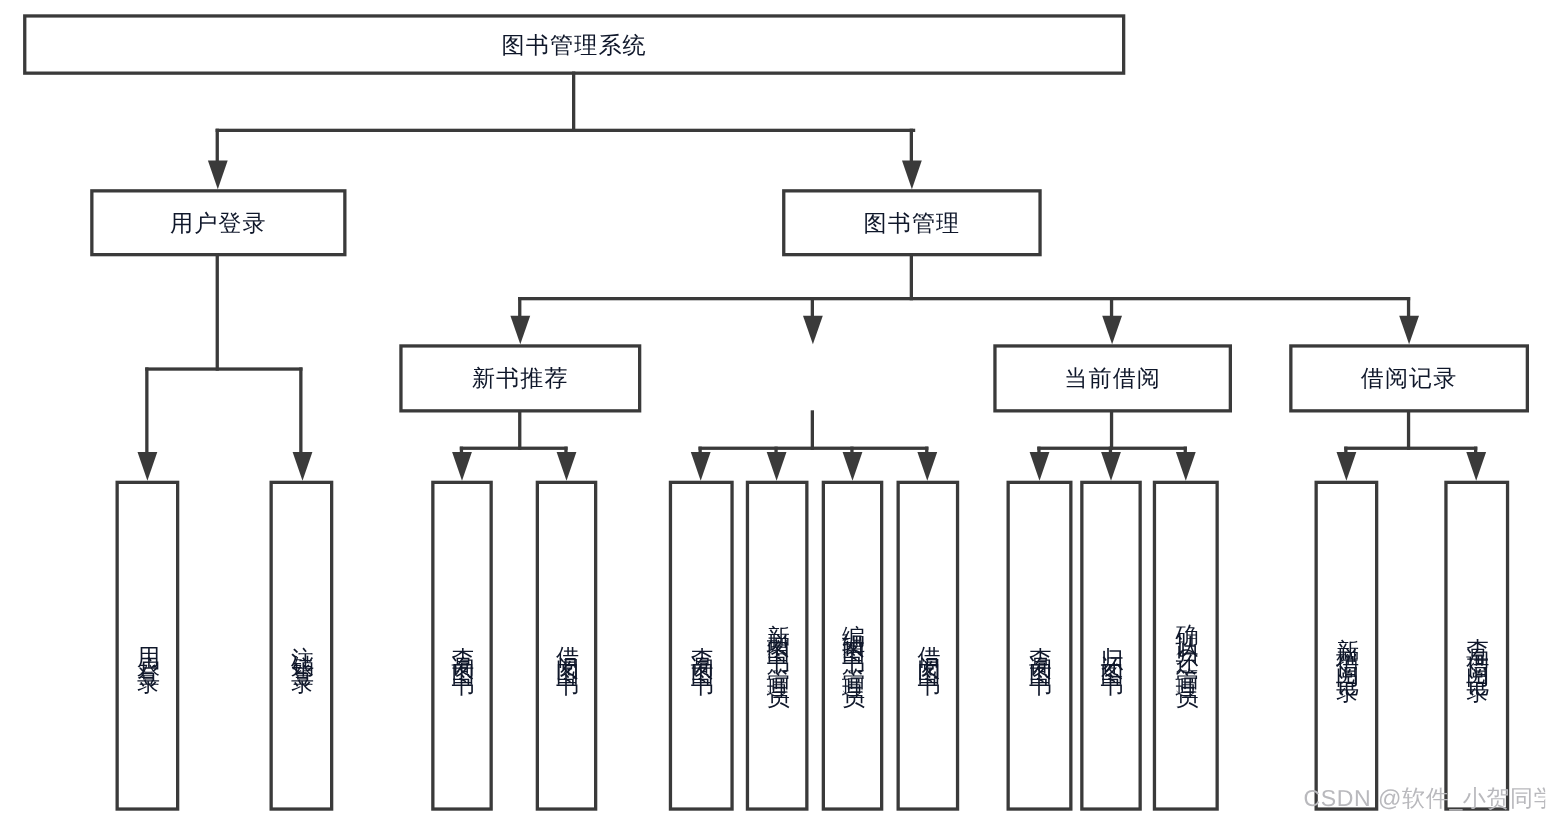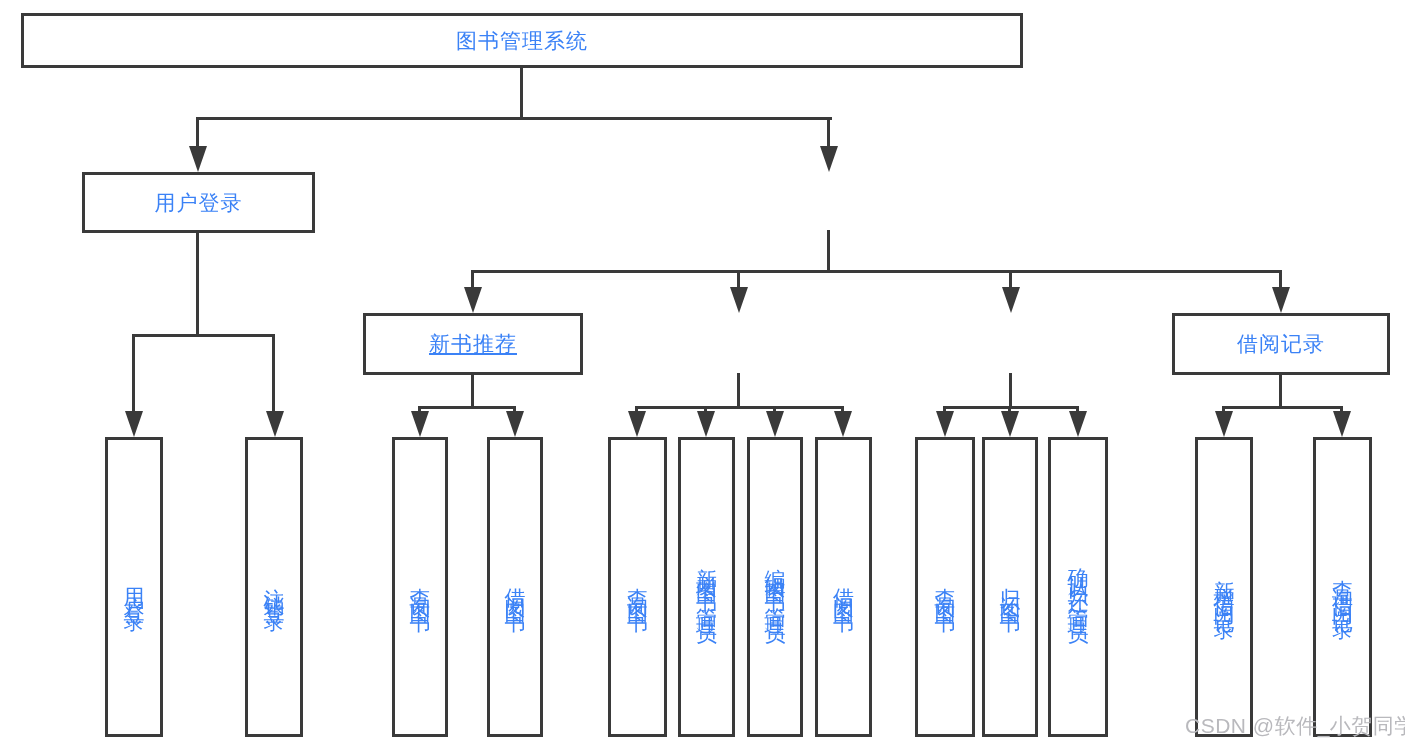--- a/index.html
+++ b/index.html
@@ -16,21 +16,21 @@
     overflow: hidden;
   }
   .box {
     position: absolute;
     box-sizing: border-box;
     border: 3px solid #3a3a3a;
     background: #ffffff;
     display: flex;
     align-items: center;
     justify-content: center;
-    color: #3b82f6;
+    color: #0f172a;
   }
   .hlabel {
     font-size: 21px;
     letter-spacing: 1px;
     white-space: nowrap;
   }
   .vtext {
     writing-mode: vertical-rl;
     text-orientation: mixed;
     font-size: 21px;
@@ -68,26 +68,32 @@
 <div id="canvas">
 
   <div class="box" style="left:21px; top:13px; width:1002px; height:55px;">
     <span class="hlabel">图书管理系统</span>
   </div>
 
   <div class="box" style="left:82px; top:172px; width:233px; height:61px;">
     <span class="hlabel">用户登录</span>
   </div>
 
-
-  <div class="box" style="left:363px; top:313px; width:220px; height:62px;text-decoration:underline;">
+  <div class="box" style="left:711px; top:172px; width:236px; height:61px;">
+    <span class="hlabel">图书管理</span>
+  </div>
+
+  <div class="box" style="left:363px; top:313px; width:220px; height:62px;">
     <span class="hlabel">新书推荐</span>
   </div>
 
 
+  <div class="box" style="left:903px; top:313px; width:217px; height:62px;">
+    <span class="hlabel">当前借阅</span>
+  </div>
 
   <div class="box" style="left:1172px; top:313px; width:218px; height:62px;">
     <span class="hlabel">借阅记录</span>
   </div>
 
   <div class="box" style="left:105px; top:437px; width:58px; height:300px;">
     <span class="vtext">用户登录</span>
   </div>
   <div class="box" style="left:245px; top:437px; width:58px; height:300px;">
     <span class="vtext">注销登录</span>

